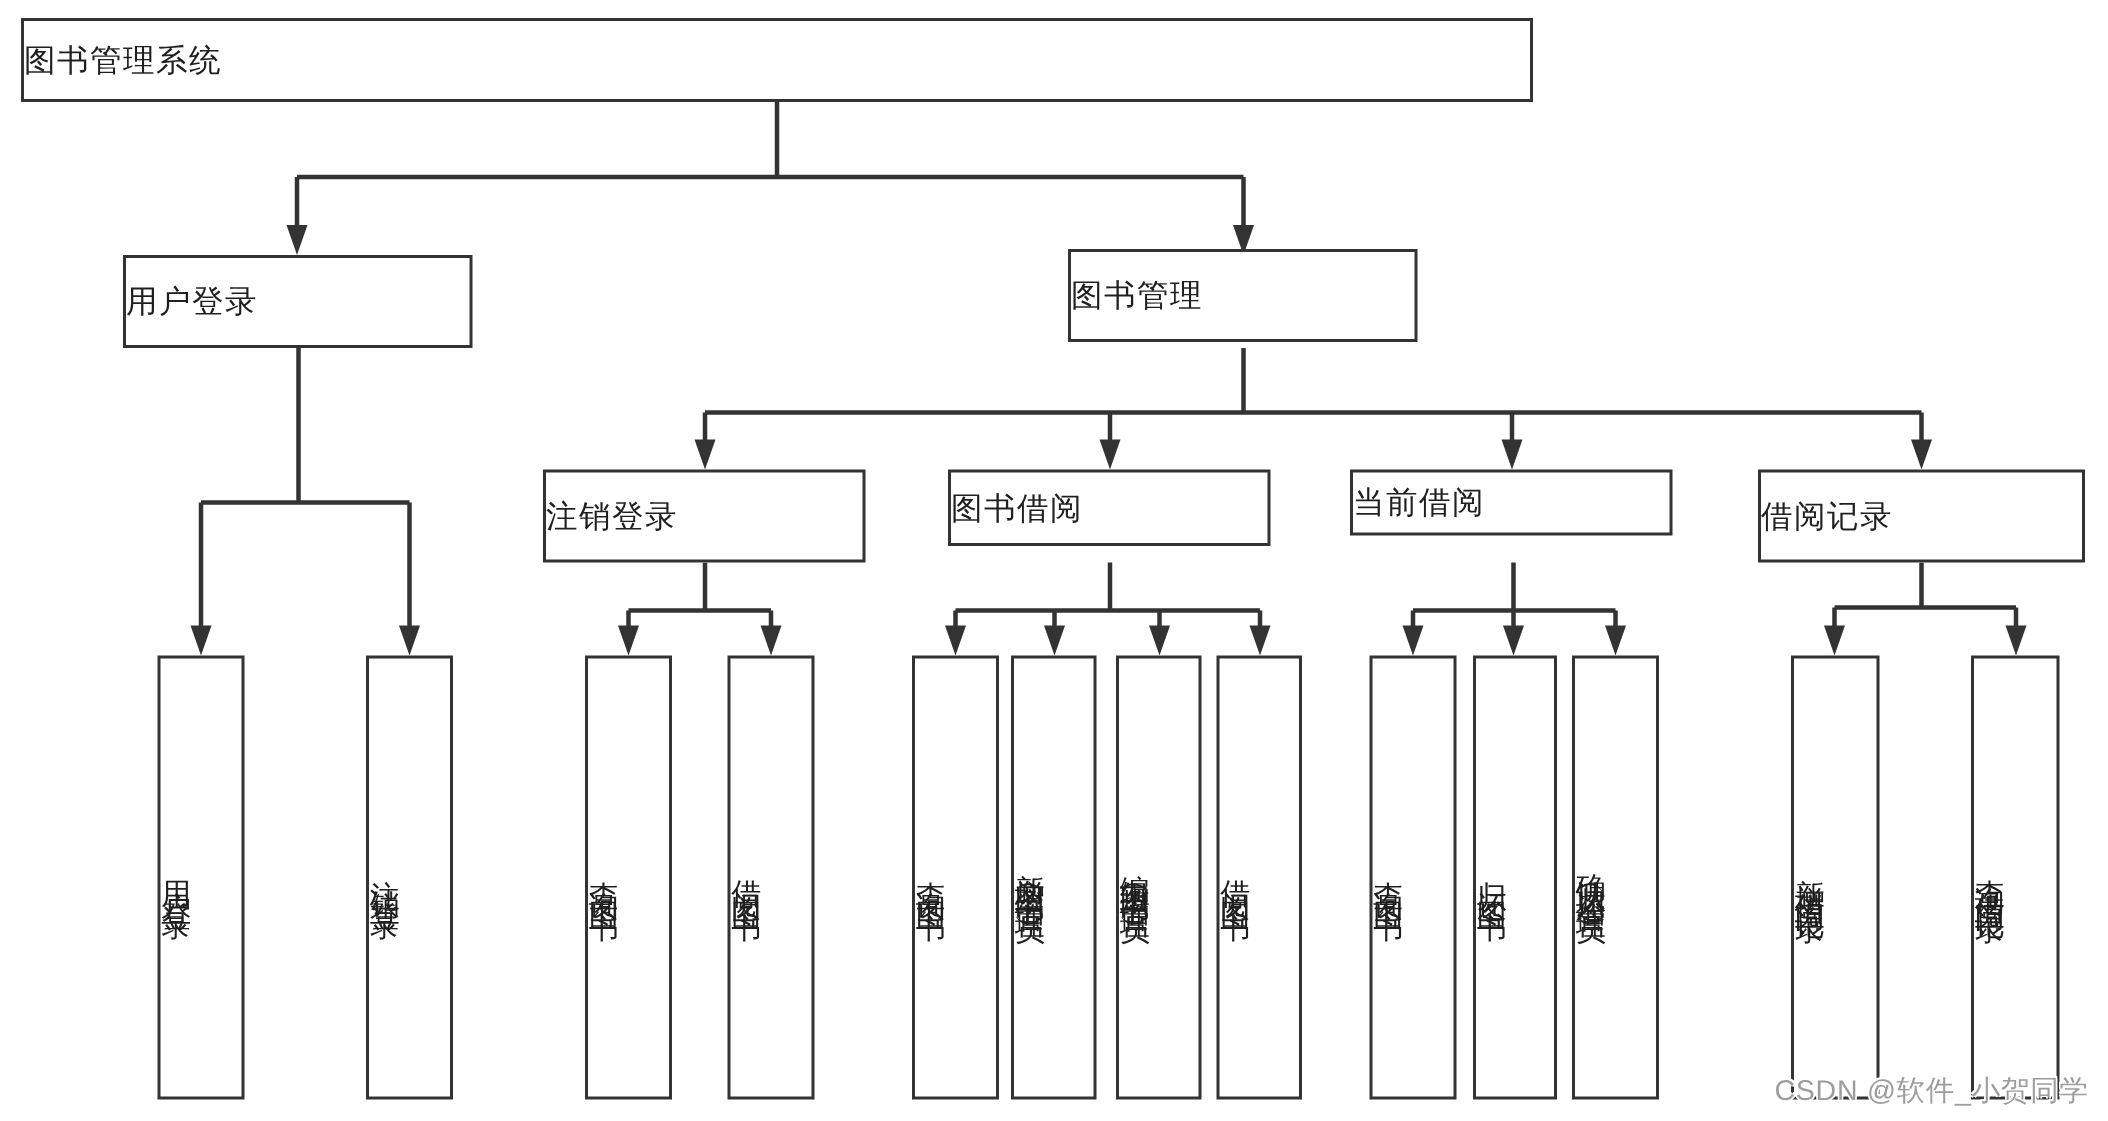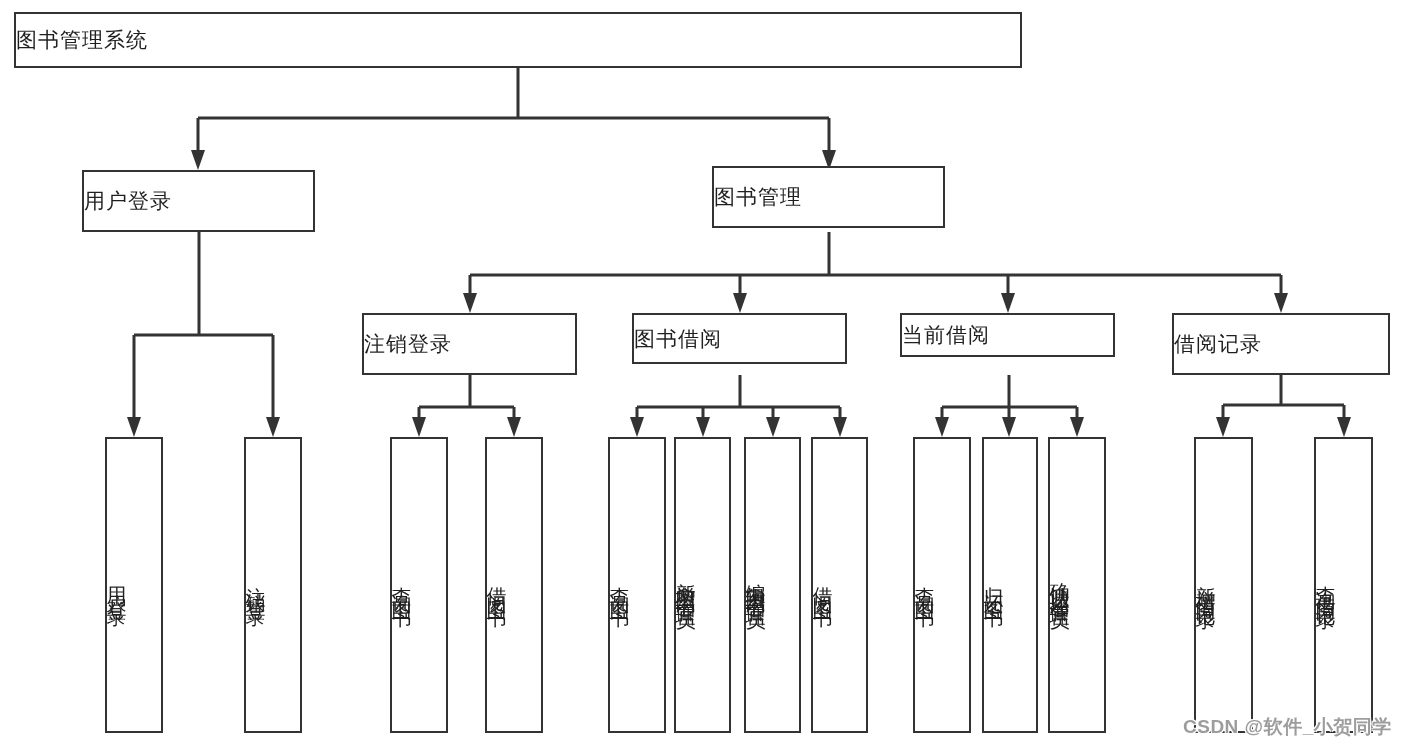--- a/index.html
+++ b/index.html
@@ -39,21 +39,20 @@
   .watermark{
     position:absolute;
     left:1183px;
     top:714px;
     z-index:2;
     font-size:19px;
     letter-spacing:0.5px;
     color:#9d9d9d;
     text-shadow:1px 1px 0 #ffffff,-1px -1px 0 #ffffff,1px -1px 0 #ffffff,-1px 1px 0 #ffffff;
     white-space:nowrap;
-    font-weight:bold;
   }
 </style>
 </head>
 <body>
 
 <div id="canvas">
 
   <svg id="connectors" width="1405" height="747" viewBox="0 0 1405 747" fill="none" stroke="#333333" stroke-width="3">
     <g>
       <path d="M518,68 V118 M198,118 H829 M198,118 V156 M829,118 V156"></path>

